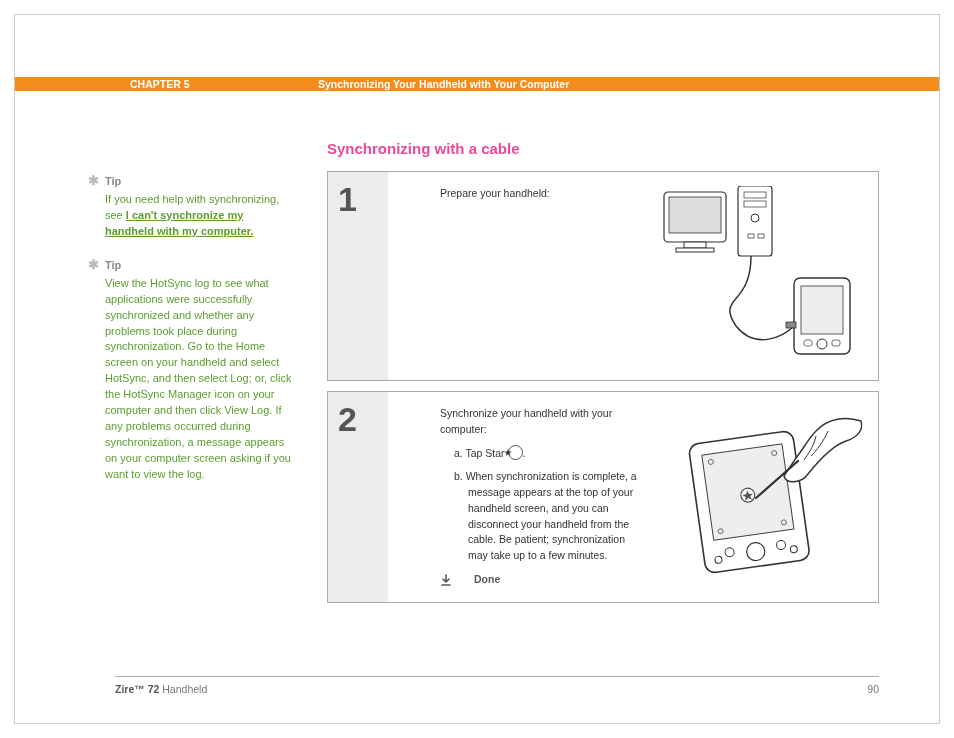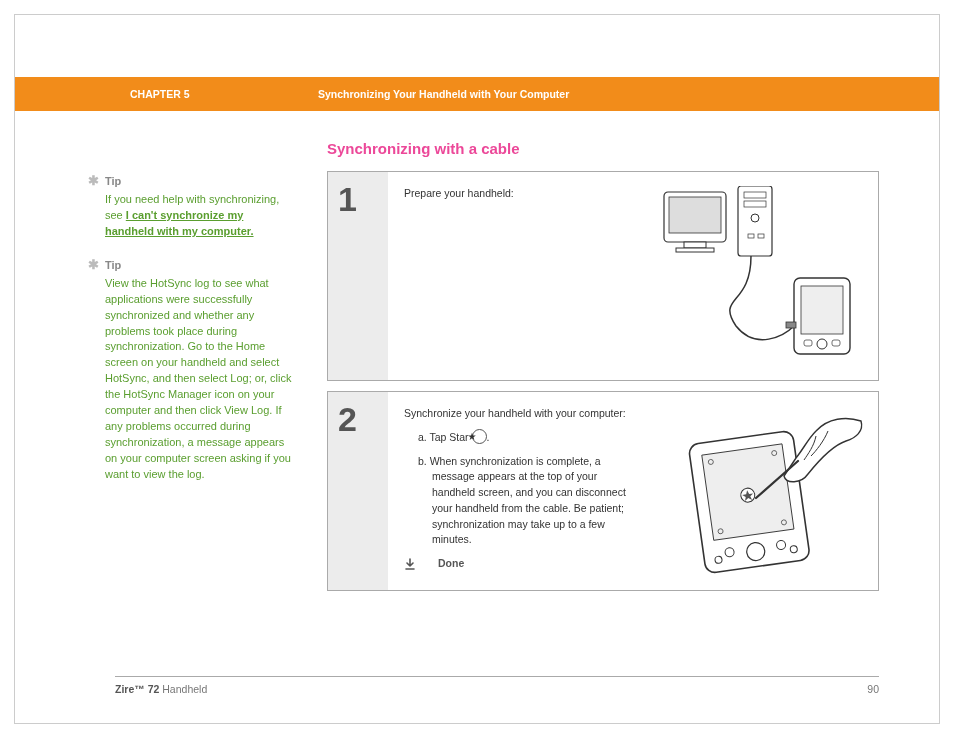--- a/index.html
+++ b/index.html
@@ -16,21 +16,21 @@
     position: absolute;
     top: 14px; left: 14px; right: 14px; bottom: 14px;
     border: 1px solid #ccc;
     background: #fff;
     padding: 0;
   }
   .header-bar {
     position: absolute;
     top: 62px;
     left: 0; right: 0;
-    height: 34px;
+    height: 14px;
     background: #f28c1a;
     display: flex;
     align-items: center;
     color: #fff;
     font-weight: bold;
     font-size: 10.5px;
   }
   .chapter { margin-left: 115px; width: 188px; }
   .chapter-title { }
   .content {
@@ -86,21 +86,21 @@
     text-align: left;
     padding: 8px 10px;
     font-family: Arial, sans-serif;
   }
   .step-body {
     flex: 1;
     padding: 14px 12px 14px 16px;
     display: flex;
     gap: 14px;
   }
-  .step-text { flex: 1; line-height: 1.5; font-size:10.5px;}
+  .step-text { flex: 1; line-height: 1.5; font-size:10.5px;margin-left:36px;}
   .step-text .intro { margin-bottom: 8px; }
   .step-text .olist { padding-left: 14px; }
   .step-text .olist div { margin-bottom: 8px; text-indent:-14px; padding-left:14px;}
   .step-illus {
     width: 210px;
     flex-shrink: 0;
     display:flex; align-items:flex-start; justify-content:center;
   }
   .step-illus svg { width: 100%; }
   .done-row {

